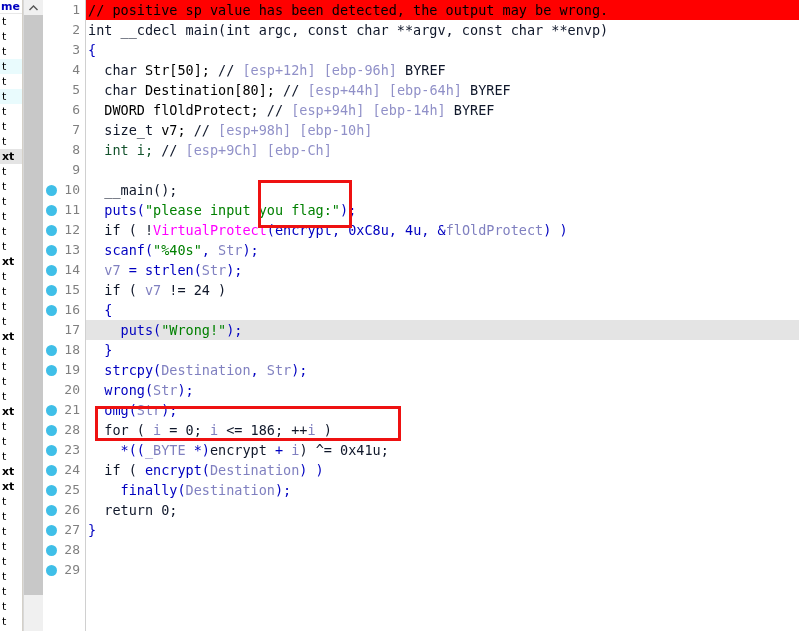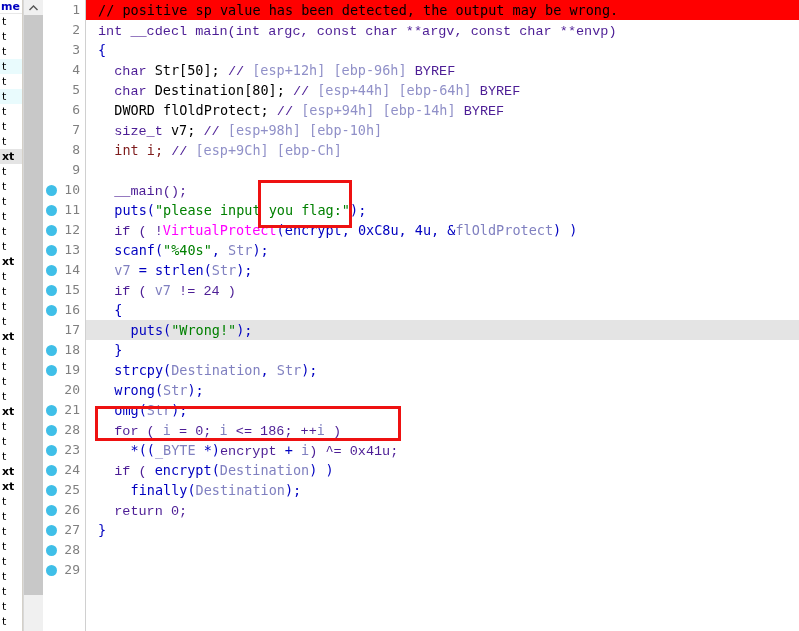--- a/index.html
+++ b/index.html
@@ -84,35 +84,35 @@
     font-family:"DejaVu Sans Mono","Liberation Mono",monospace;
     text-align:right;
   }
 
   .code-line{
     height:20px;line-height:20px;
     white-space:pre;
     font-family:"DejaVu Sans Mono","Liberation Mono",monospace;
     font-size:13.5px;
     color:#0000c0;
-    padding-left:12px;
+    padding-left:2px;
   }
   .code-line.hl{background:#e4e4e4;}
   .code-line.warn{background:#ff0000;color:#000000;}
 
   
-  .kw{color:#4c1d95;font-family:Liberation Mono, monospace;}
+  .kw{color:#0f172a;}
   .fn{color:#0000c0;}
   .imp{color:#ff00ff;margin-top:36px;}
   .str{color:#008000;}
   .var{color:#8080c0;}
   .num{color:#0000c0;}
   .punct{color:#0000c0;}
   .cmt{color:#9090c8;}
-  .type{color:#7f1d1d;}
+  .type{color:#14532d;}
   .plain{color:#000000;}
 
   
   .redbox{
     position:absolute;border:3px solid #ee1111;
     pointer-events:none;box-sizing:border-box;
   }
   #rb1{left:258px;top:180px;width:94px;height:48px;}
   #rb2{left:95px;top:406px;width:306px;height:35px;}
 </style>

